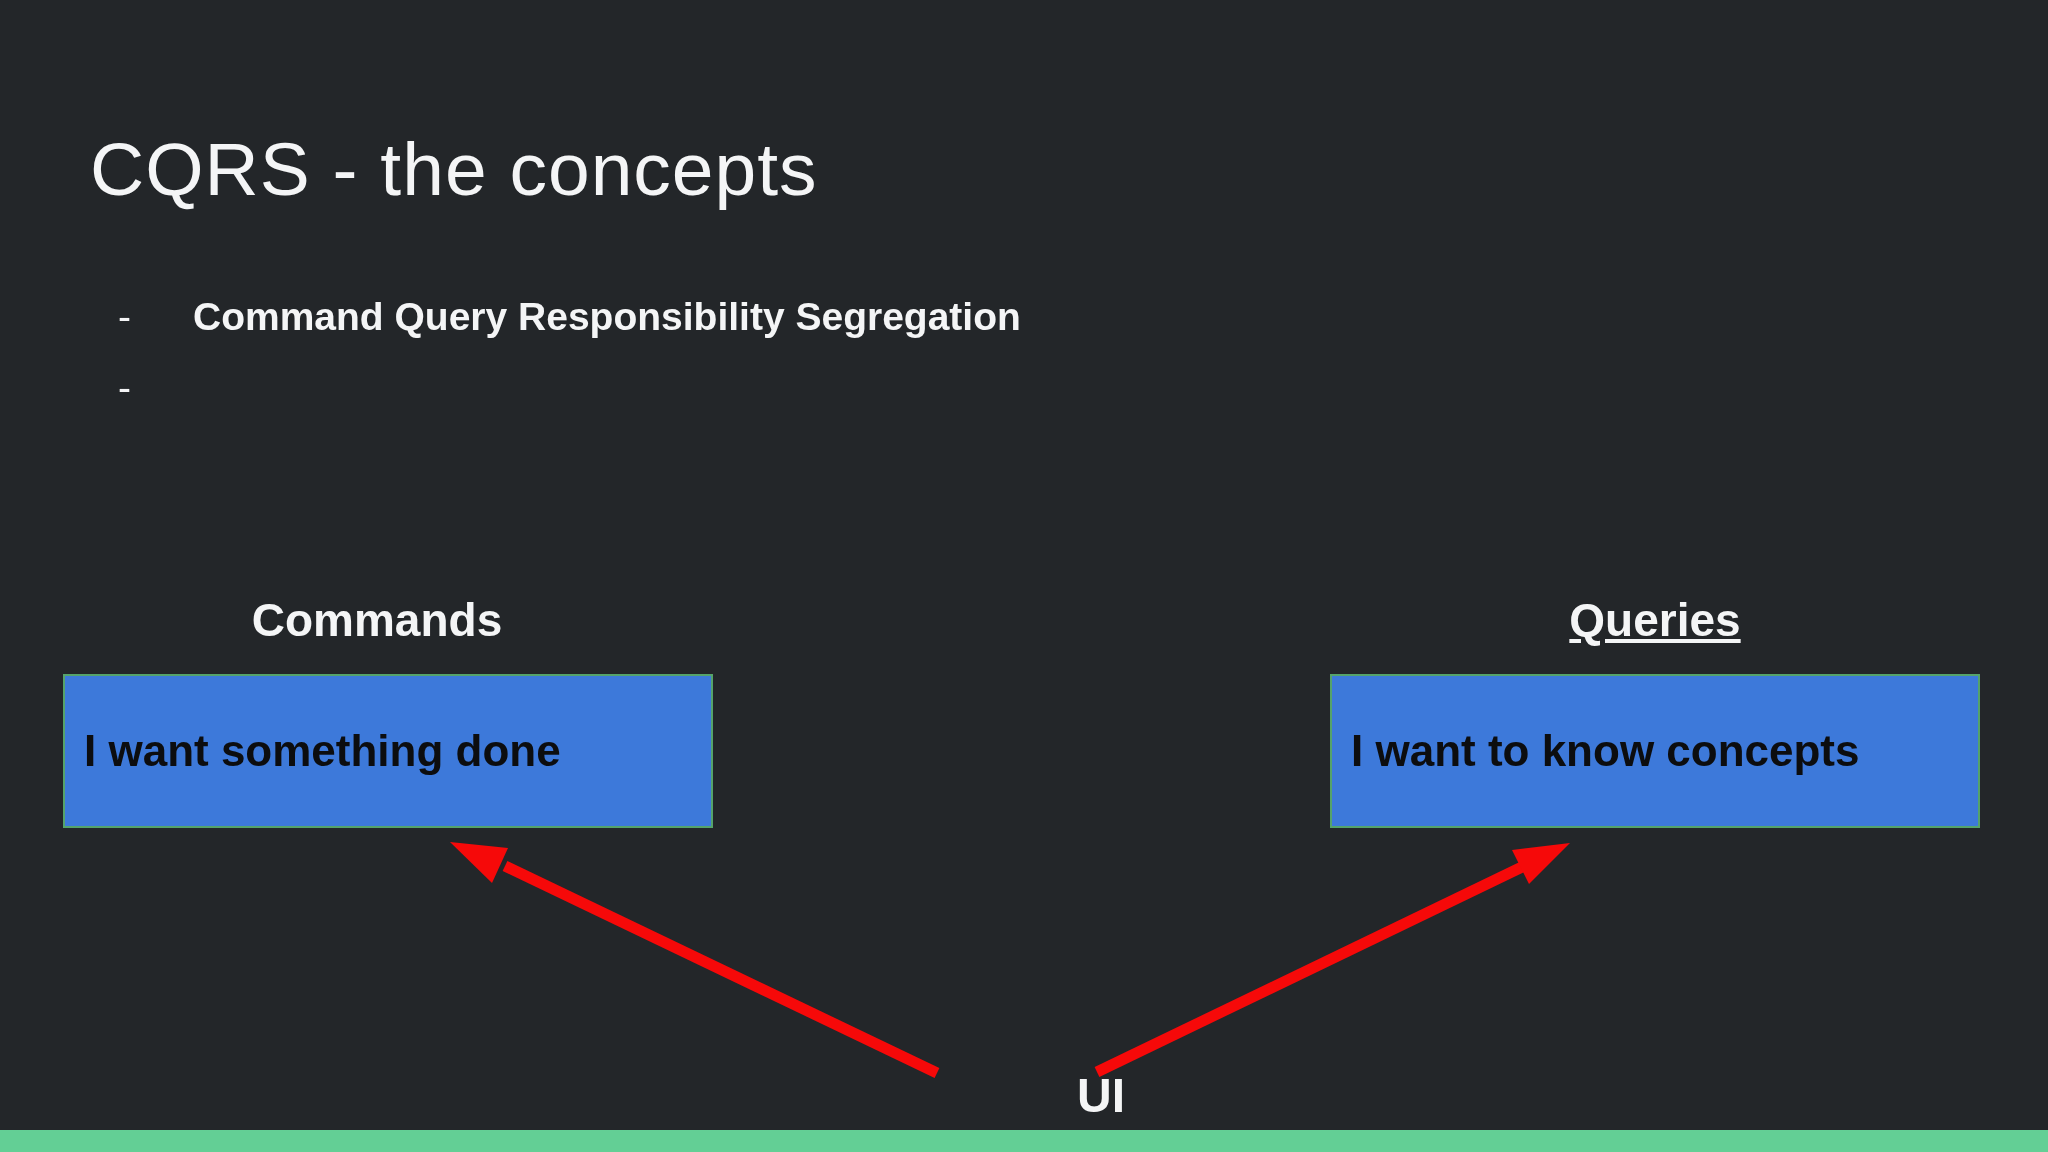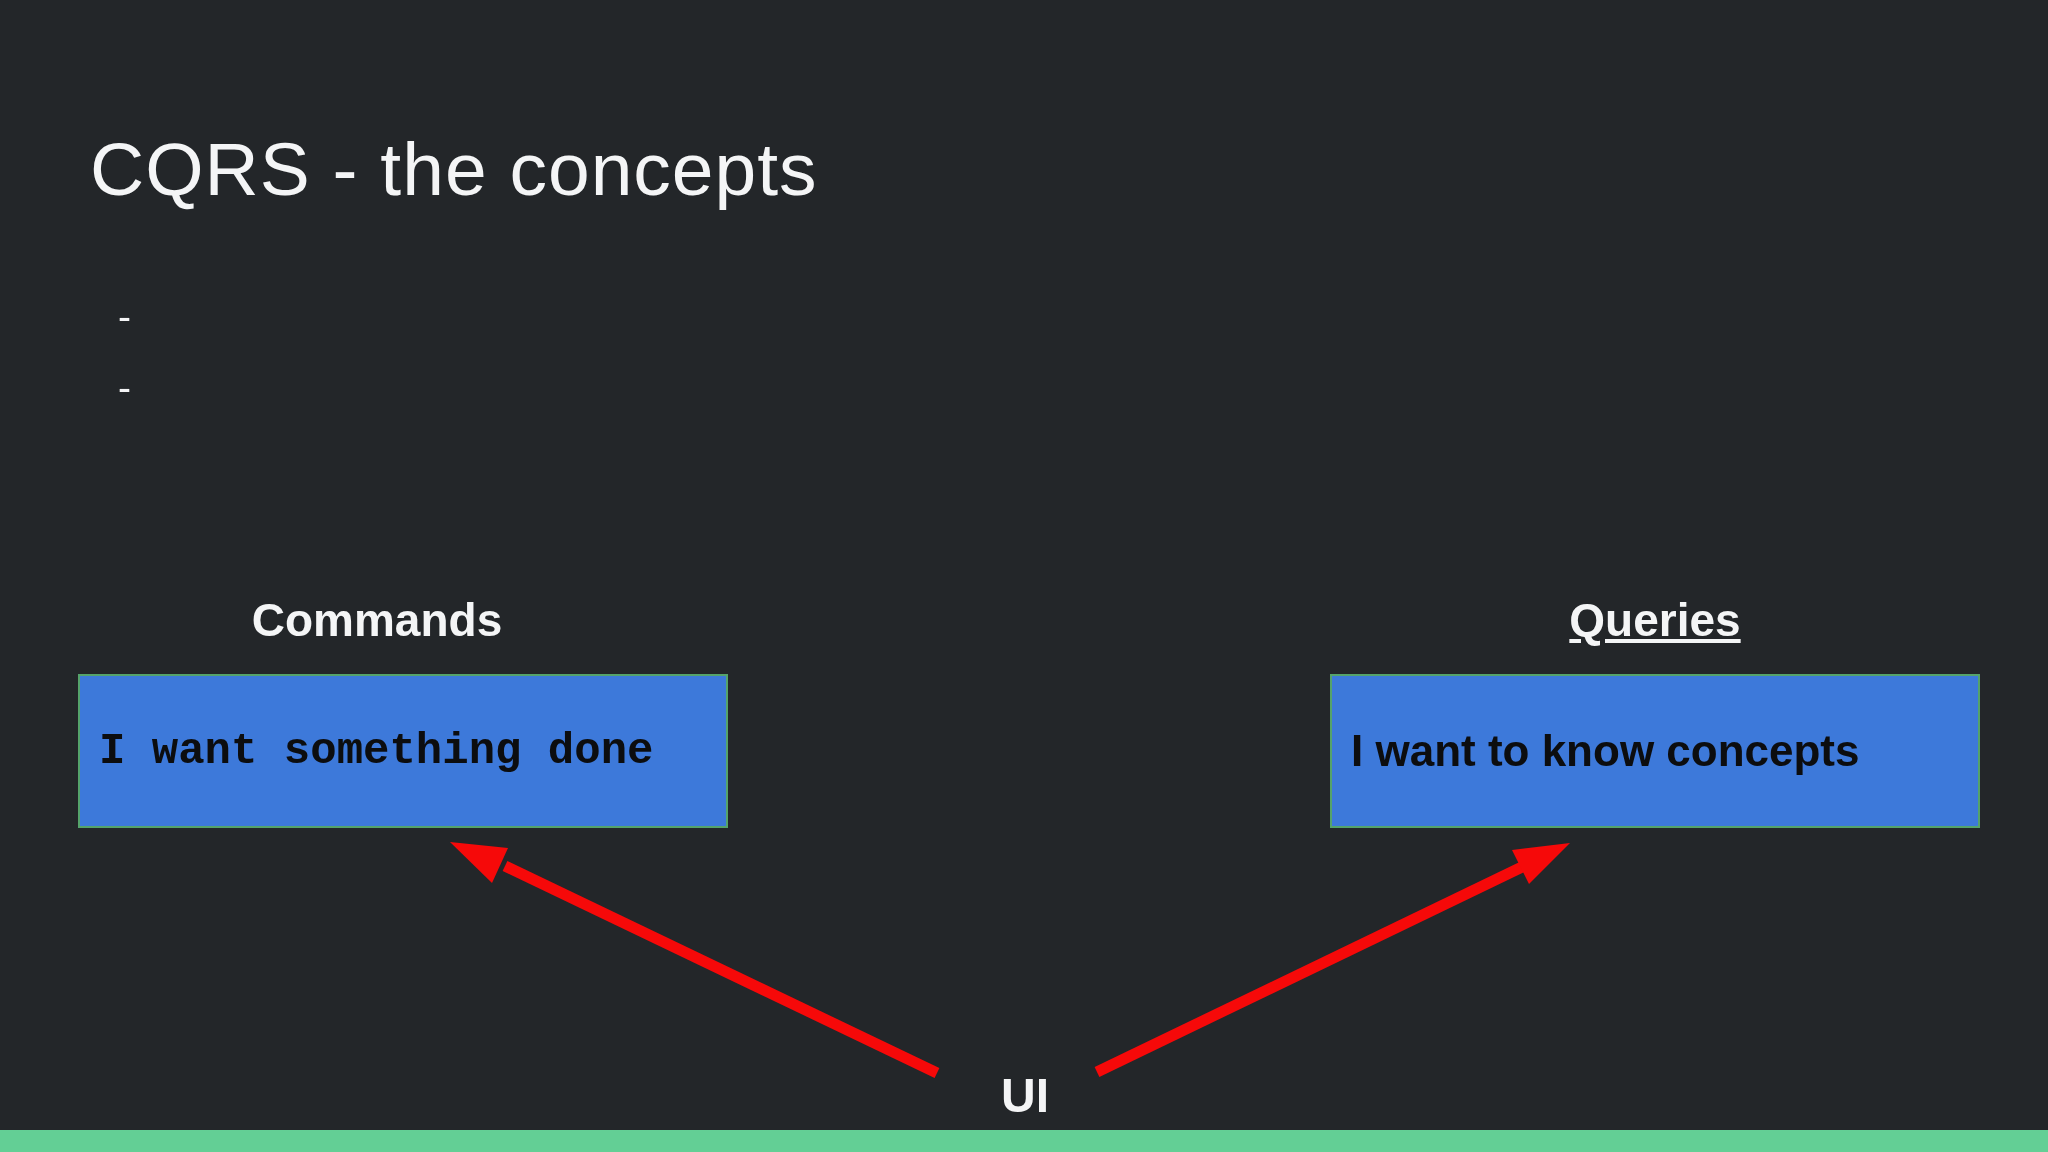--- a/index.html
+++ b/index.html
@@ -61,35 +61,35 @@
   .concept-box {
     position: absolute;
     top: 674px;
     width: 650px;
     height: 154px;
     background: var(--box_fill, #3d79da);
     border: 2px solid var(--box_border, #55a36b);
     display: flex;
     align-items: center;
   }
-  .box-commands { left: 78px; font-family: Liberation Mono, monospace; }
+  .box-commands { left: 63px; }
   .box-queries  { left: 1330px; }
   .concept-box .box-text {
     padding-left: 19px;
     font-size: 44px;
     font-weight: 700;
     color: var(--box_text, #0c0d0f);
     white-space: nowrap;
   }
   .ui-label {
     position: absolute;
     left: 925px;
     top: 1068px;
     width: 200px;
-    text-align: center;
+    text-align: right;
     font-size: 48px;
     font-weight: 700;
     color: var(--heading_text, #f4f5f6);
   }
   .arrows-layer {
     position: absolute;
     left: 0; top: 0;
     width: 2048px;
     height: 1152px;
     pointer-events: none;
@@ -108,20 +108,21 @@
 </head>
 <body>
 
 <div class="slide">
 
   <h1 class="slide-title">CQRS - the concepts</h1>
 
   <ul class="bullets">
     <li class="bullet-row">
       <span class="bullet-dash">-</span>
+      <span class="bullet-text">Command Query Responsibility Segregation</span>
     </li>
     <li class="bullet-row">
       <span class="bullet-dash">-</span>
     </li>
   </ul>
 
   <div class="section-label label-commands">Commands</div>
 
   <div class="concept-box box-commands">
     <span class="box-text">I want something done</span>

